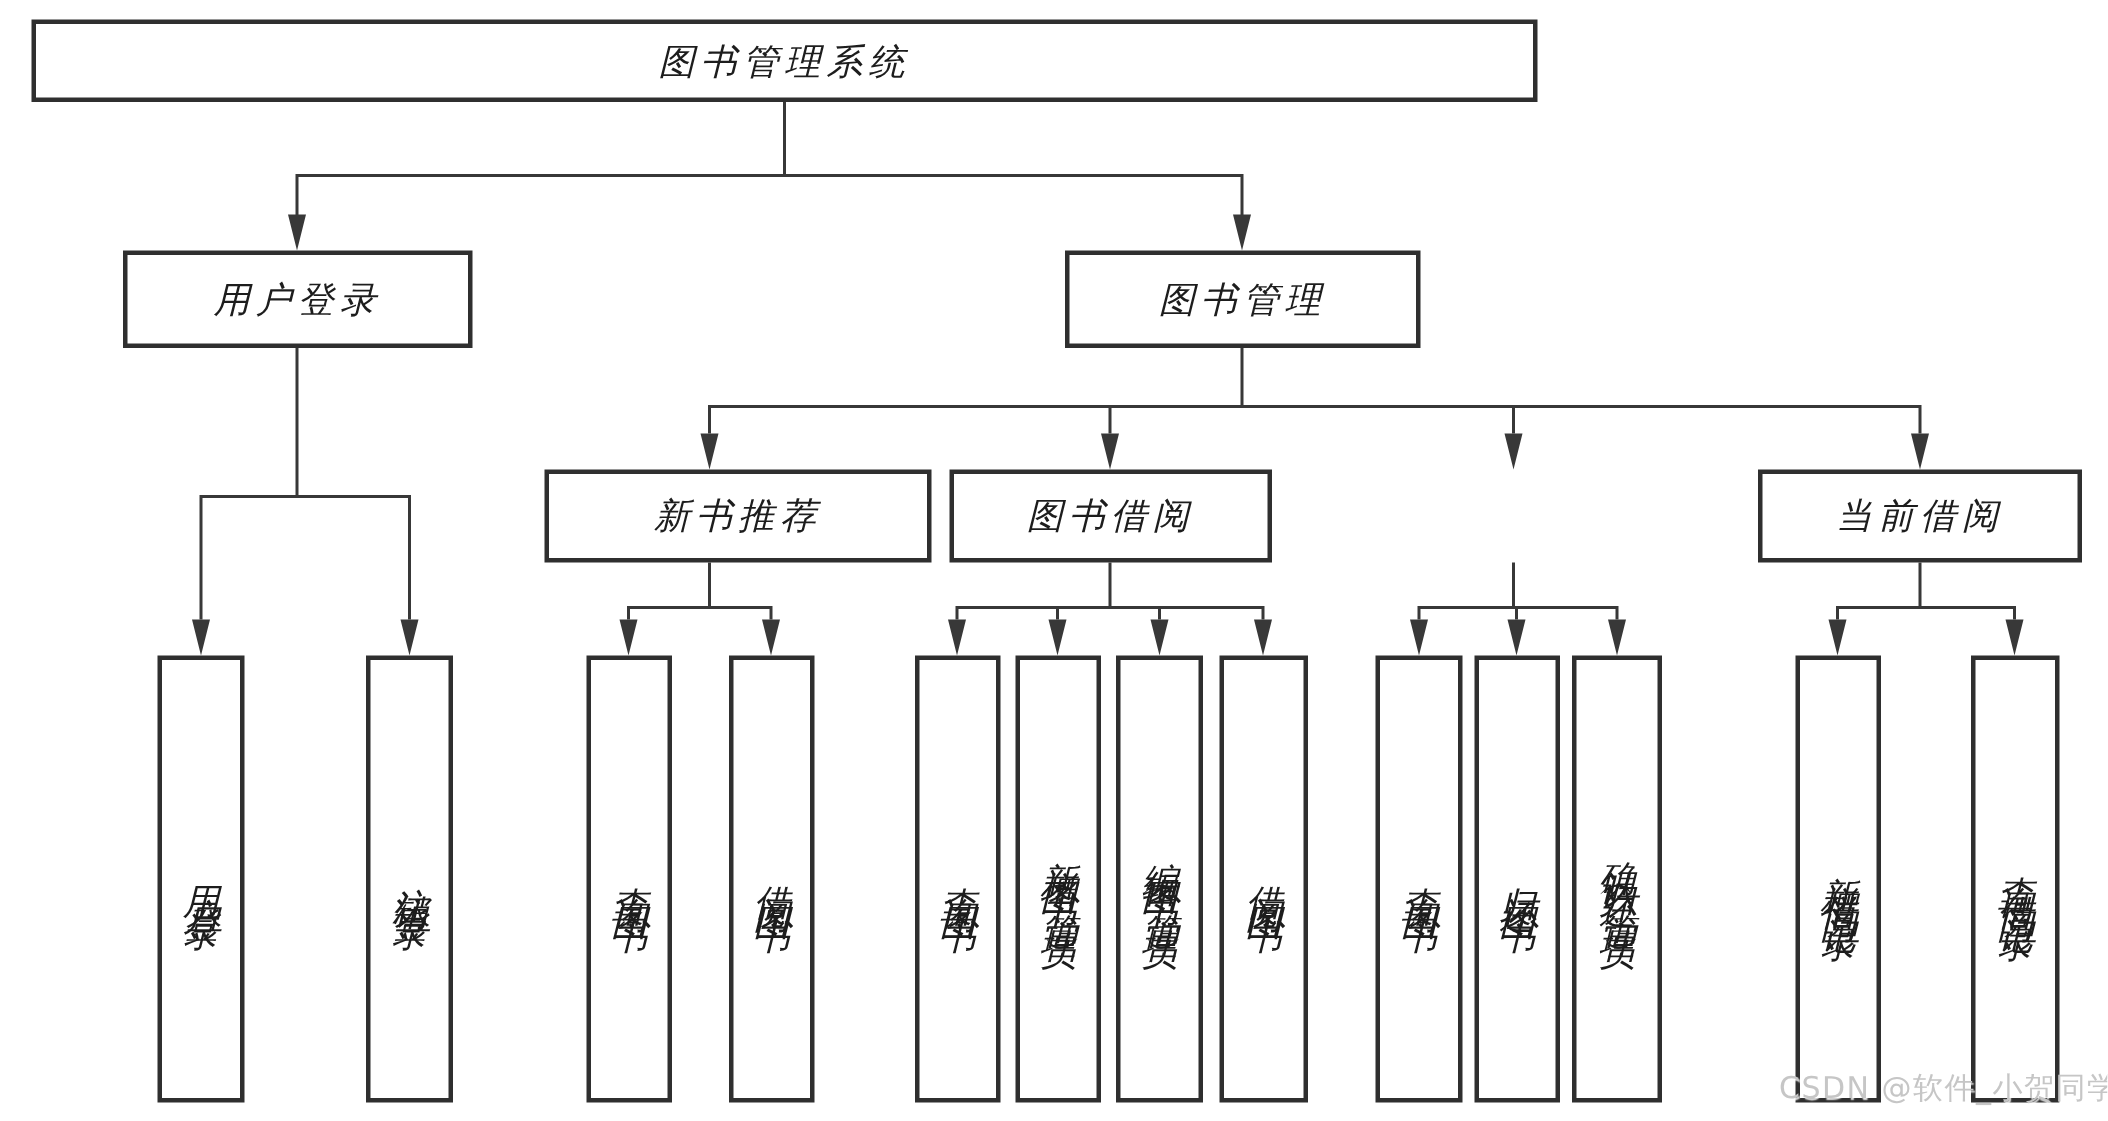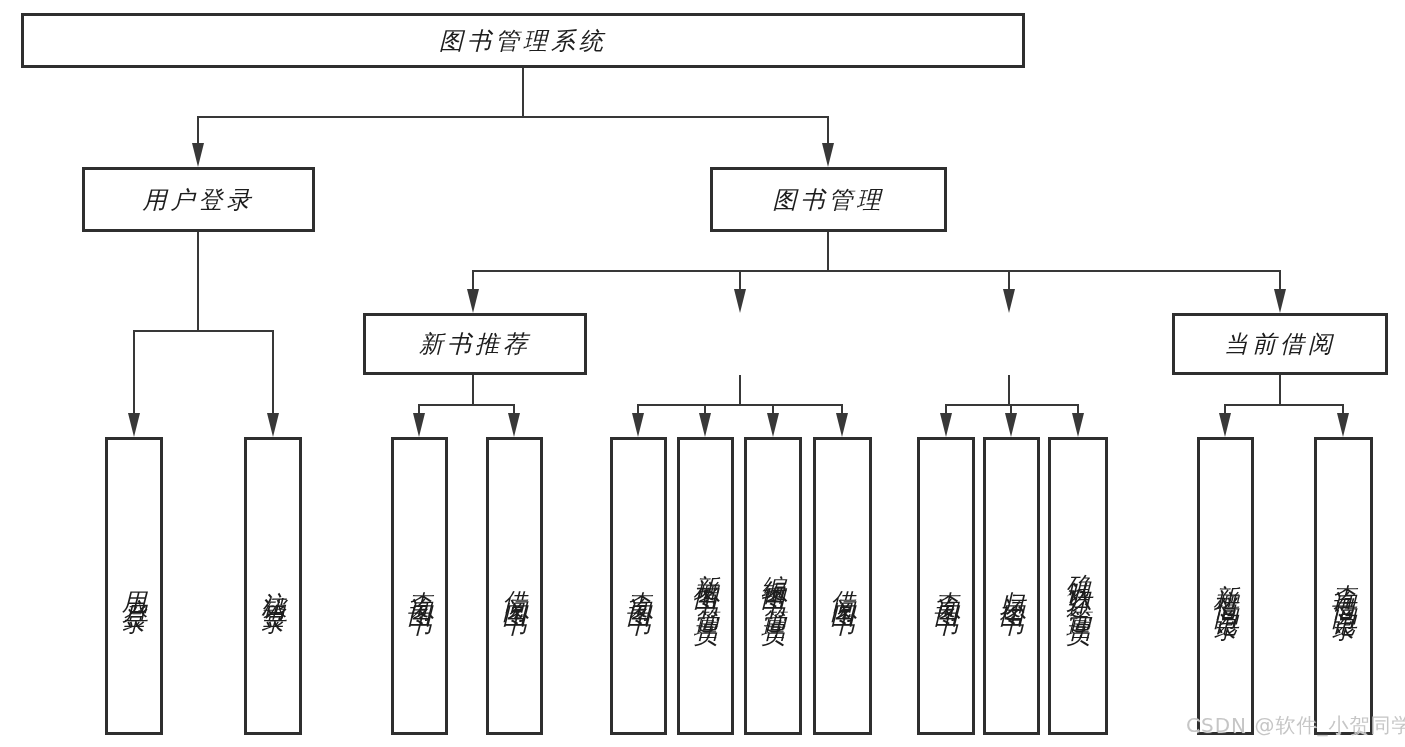--- a/index.html
+++ b/index.html
@@ -44,22 +44,25 @@
     <span class="h-label">图书管理系统</span>
   </div>
 
   <div class="node" style="left:82px;top:167px;width:233px;height:65px">
     <span class="h-label">用户登录</span>
   </div>
   <div class="node" style="left:710px;top:167px;width:237px;height:65px">
     <span class="h-label">图书管理</span>
   </div>
 
-  <div class="node" style="left:363px;top:313px;width:224px;height:62px">
+  <div class="node" style="left:363px;top:313px;width:258px;height:62px">
     <span class="h-label">新书推荐</span>
+  </div>
+  <div class="node" style="left:633px;top:313px;width:215px;height:62px">
+    <span class="h-label">图书借阅</span>
   </div>
   <div class="node" style="left:1172px;top:313px;width:216px;height:62px">
     <span class="h-label">当前借阅</span>
   </div>
 
   <div class="node" style="left:105px;top:437px;width:58px;height:298px">
     <span class="v-label">用户登录</span>
   </div>
   <div class="node" style="left:244px;top:437px;width:58px;height:298px">
     <span class="v-label">注销登录</span>

